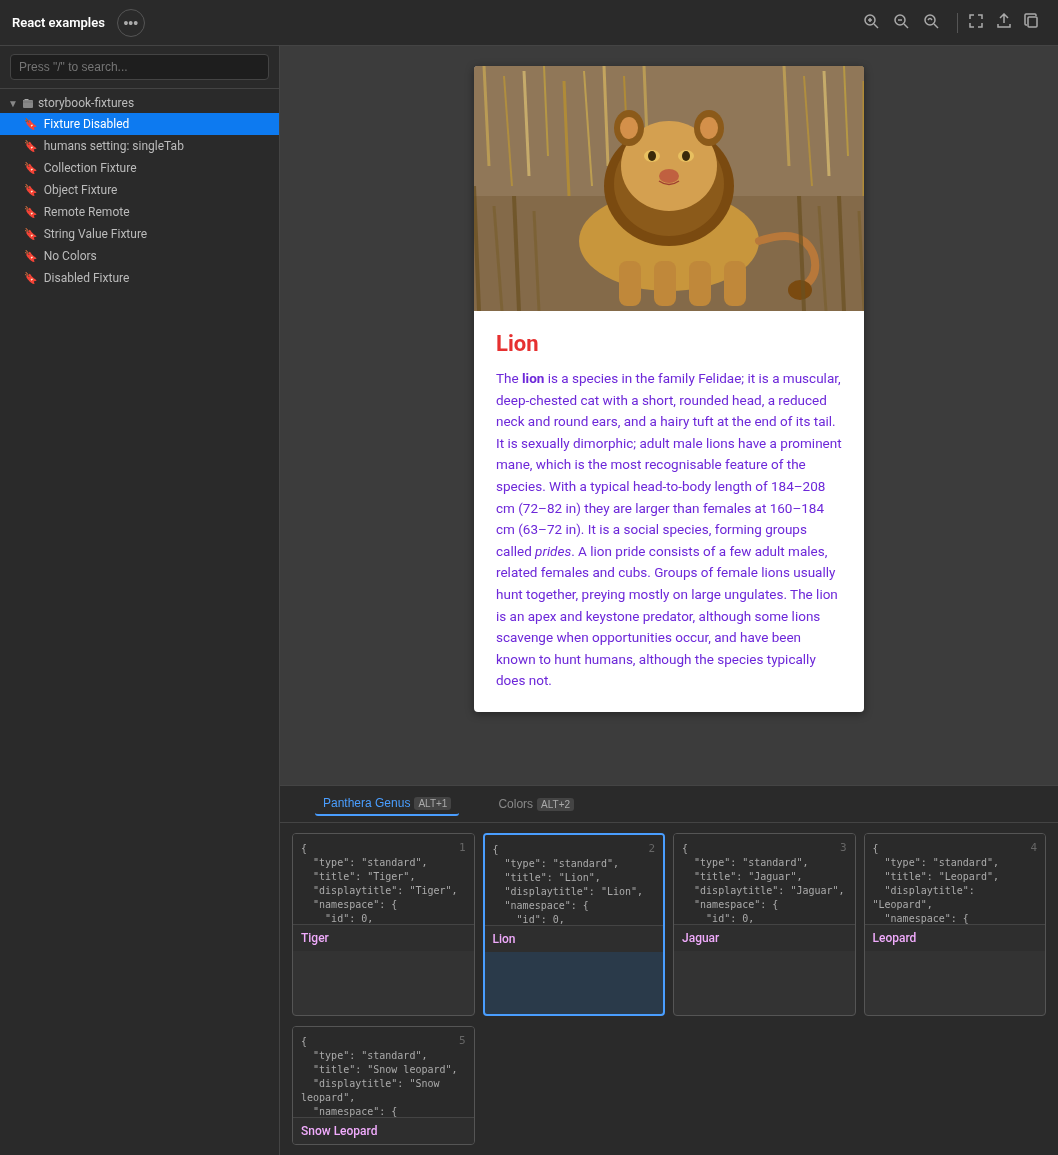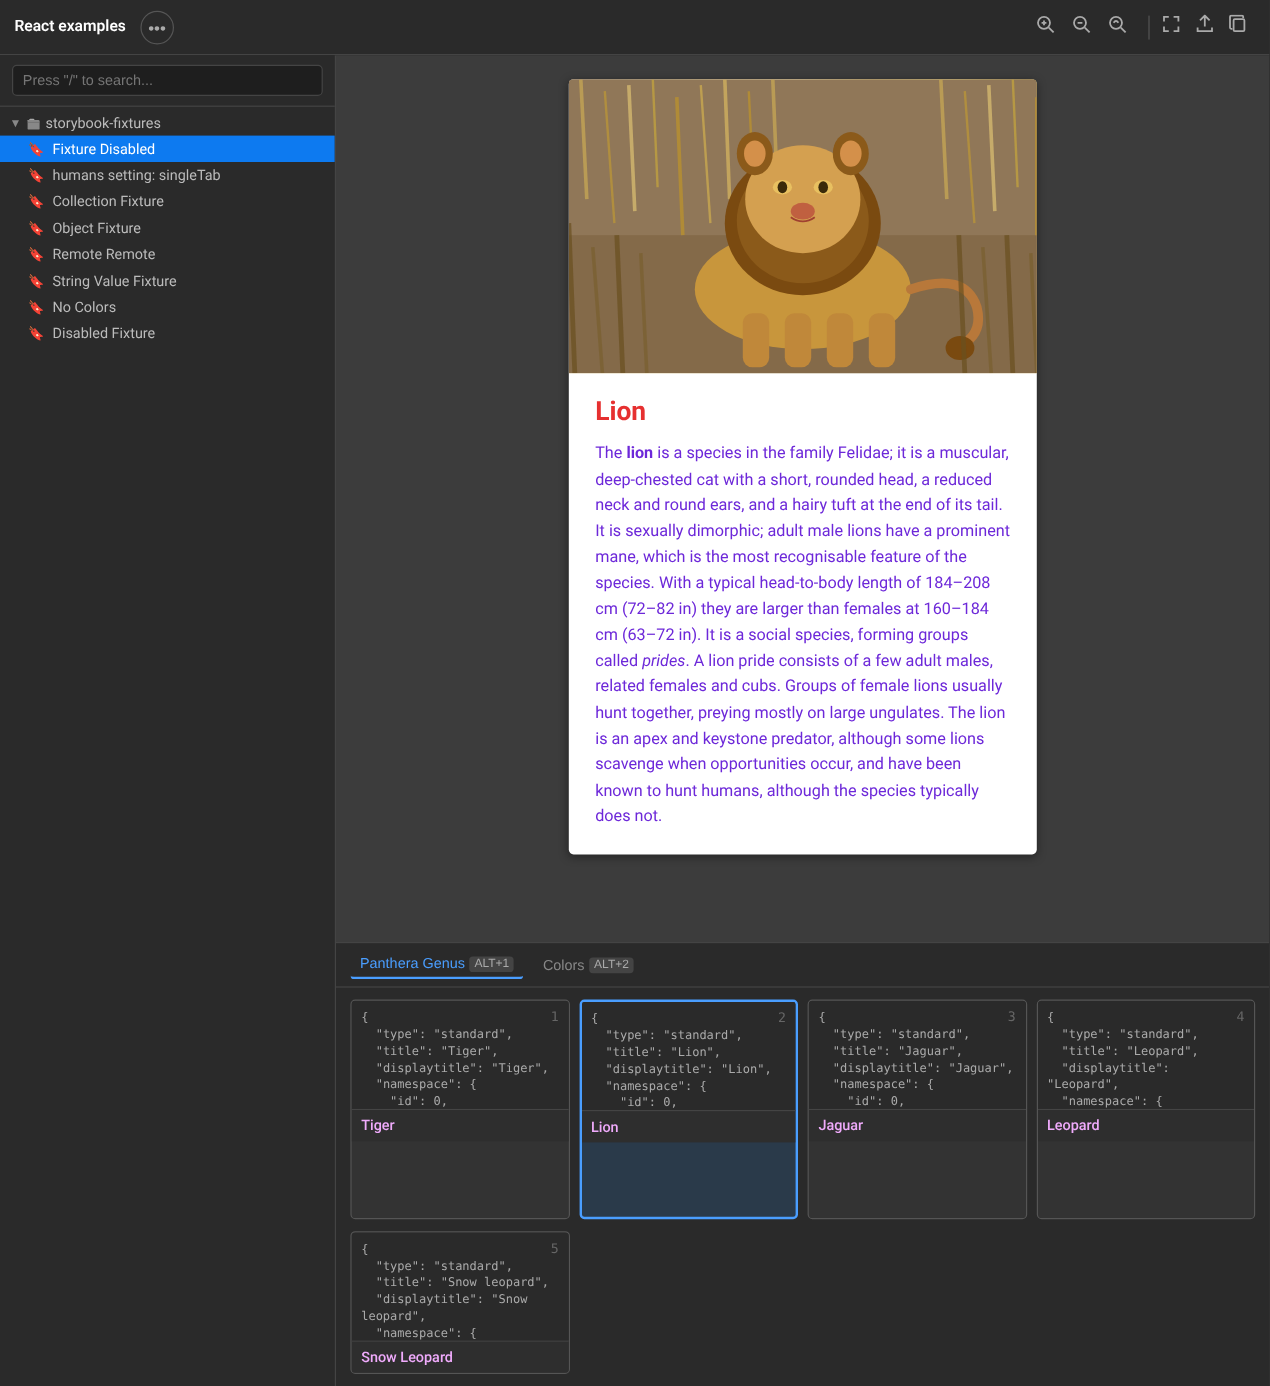--- a/index.html
+++ b/index.html
@@ -235,20 +235,21 @@
       background: transparent;
       border: none;
       color: #888;
       font-size: 12px;
       padding: 4px 8px;
       cursor: pointer;
       border-radius: 3px;
       display: flex;
       align-items: center;
       gap: 4px;
+      margin-left: 23px;
     }
     .fixture-tab.active {
       color: #4a9eff;
       border-bottom: 2px solid #4a9eff;
     }
     .fixture-tab .alt-badge {
       background: #444;
       color: #aaa;
       font-size: 10px;
       padding: 1px 4px;

